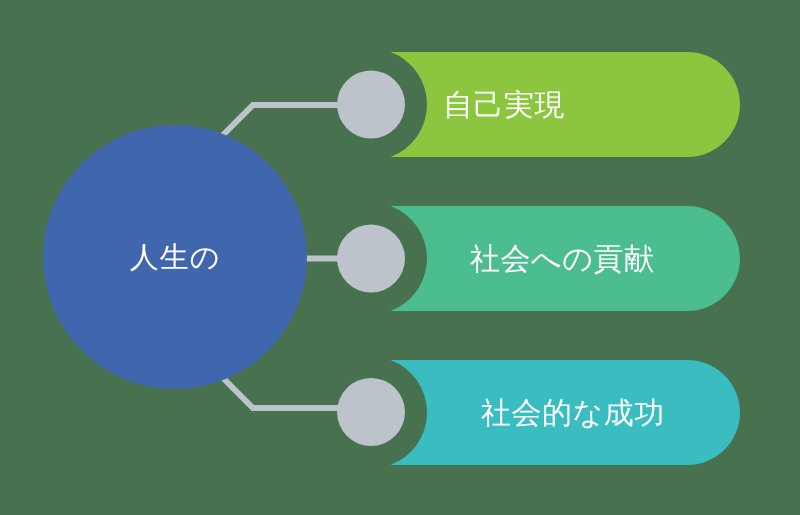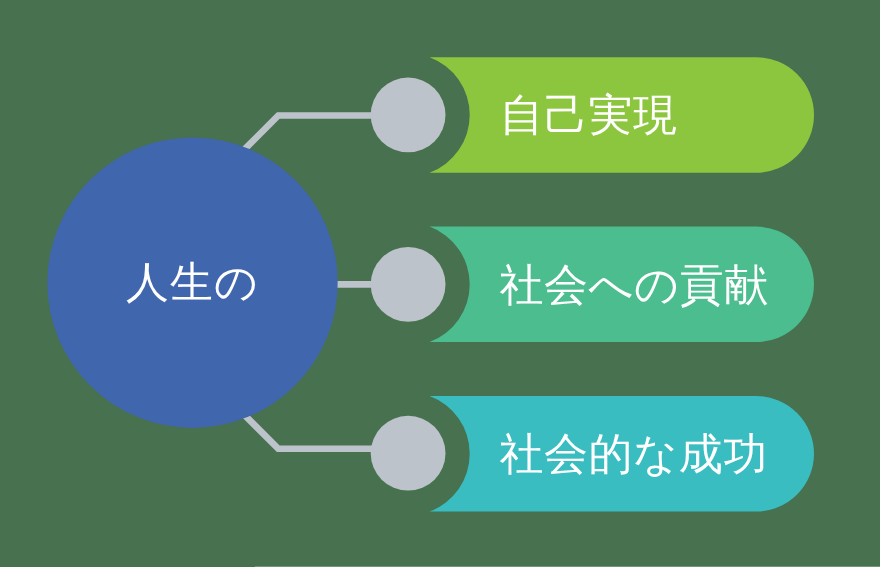--- a/index.html
+++ b/index.html
@@ -23,31 +23,31 @@
     position: absolute;
     left: 43px;
     top: 125px;
     width: 264px;
     height: 264px;
     display: flex;
     flex-direction: column;
     align-items: center;
     justify-content: center;
     text-align: center;
-    font-size: 39px;
+    font-size: 29px;
     line-height: 53px;
     letter-spacing: 1px;
     pointer-events: none;
   }
   .bar-label {
     position: absolute;
-    left: 454px;
+    left: 443px;
     transform: translateY(-50%);
     white-space: nowrap;
-    font-size: 40px;
+    font-size: 30px;
     letter-spacing: 0.5px;
     pointer-events: none;
   }
   .bar-label-1 { top: 104.5px; }
   .bar-label-2 { top: 258.5px; }
   .bar-label-3 { top: 412.5px; }
 </style>
 </head>
 <body>
 
@@ -68,15 +68,15 @@
     <circle cx="371" cy="412" r="34" fill="#BDC3CB"></circle>
 
     <circle cx="175" cy="257" r="132" fill="#4066AE"></circle>
   </svg>
 
   <div class="hub-label" style="color: rgb(255, 255, 255);">
     <span>人生の</span>
   </div>
 
   <div class="bar-label bar-label-1" style="color: rgb(255, 255, 255);">自己実現</div>
-  <div class="bar-label bar-label-2" style="color: rgb(255, 255, 255);">社会への貢献</div>
-  <div class="bar-label bar-label-3" style="color: rgb(255, 255, 255);">社会的な成功</div>
+  <div class="bar-label bar-label-2" style="color: rgb(255, 255, 255); margin-left: 27px;">社会への貢献</div>
+  <div class="bar-label bar-label-3" style="color: rgb(255, 255, 255); margin-left: 38px;">社会的な成功</div>
 </div>
 
 </body></html>

